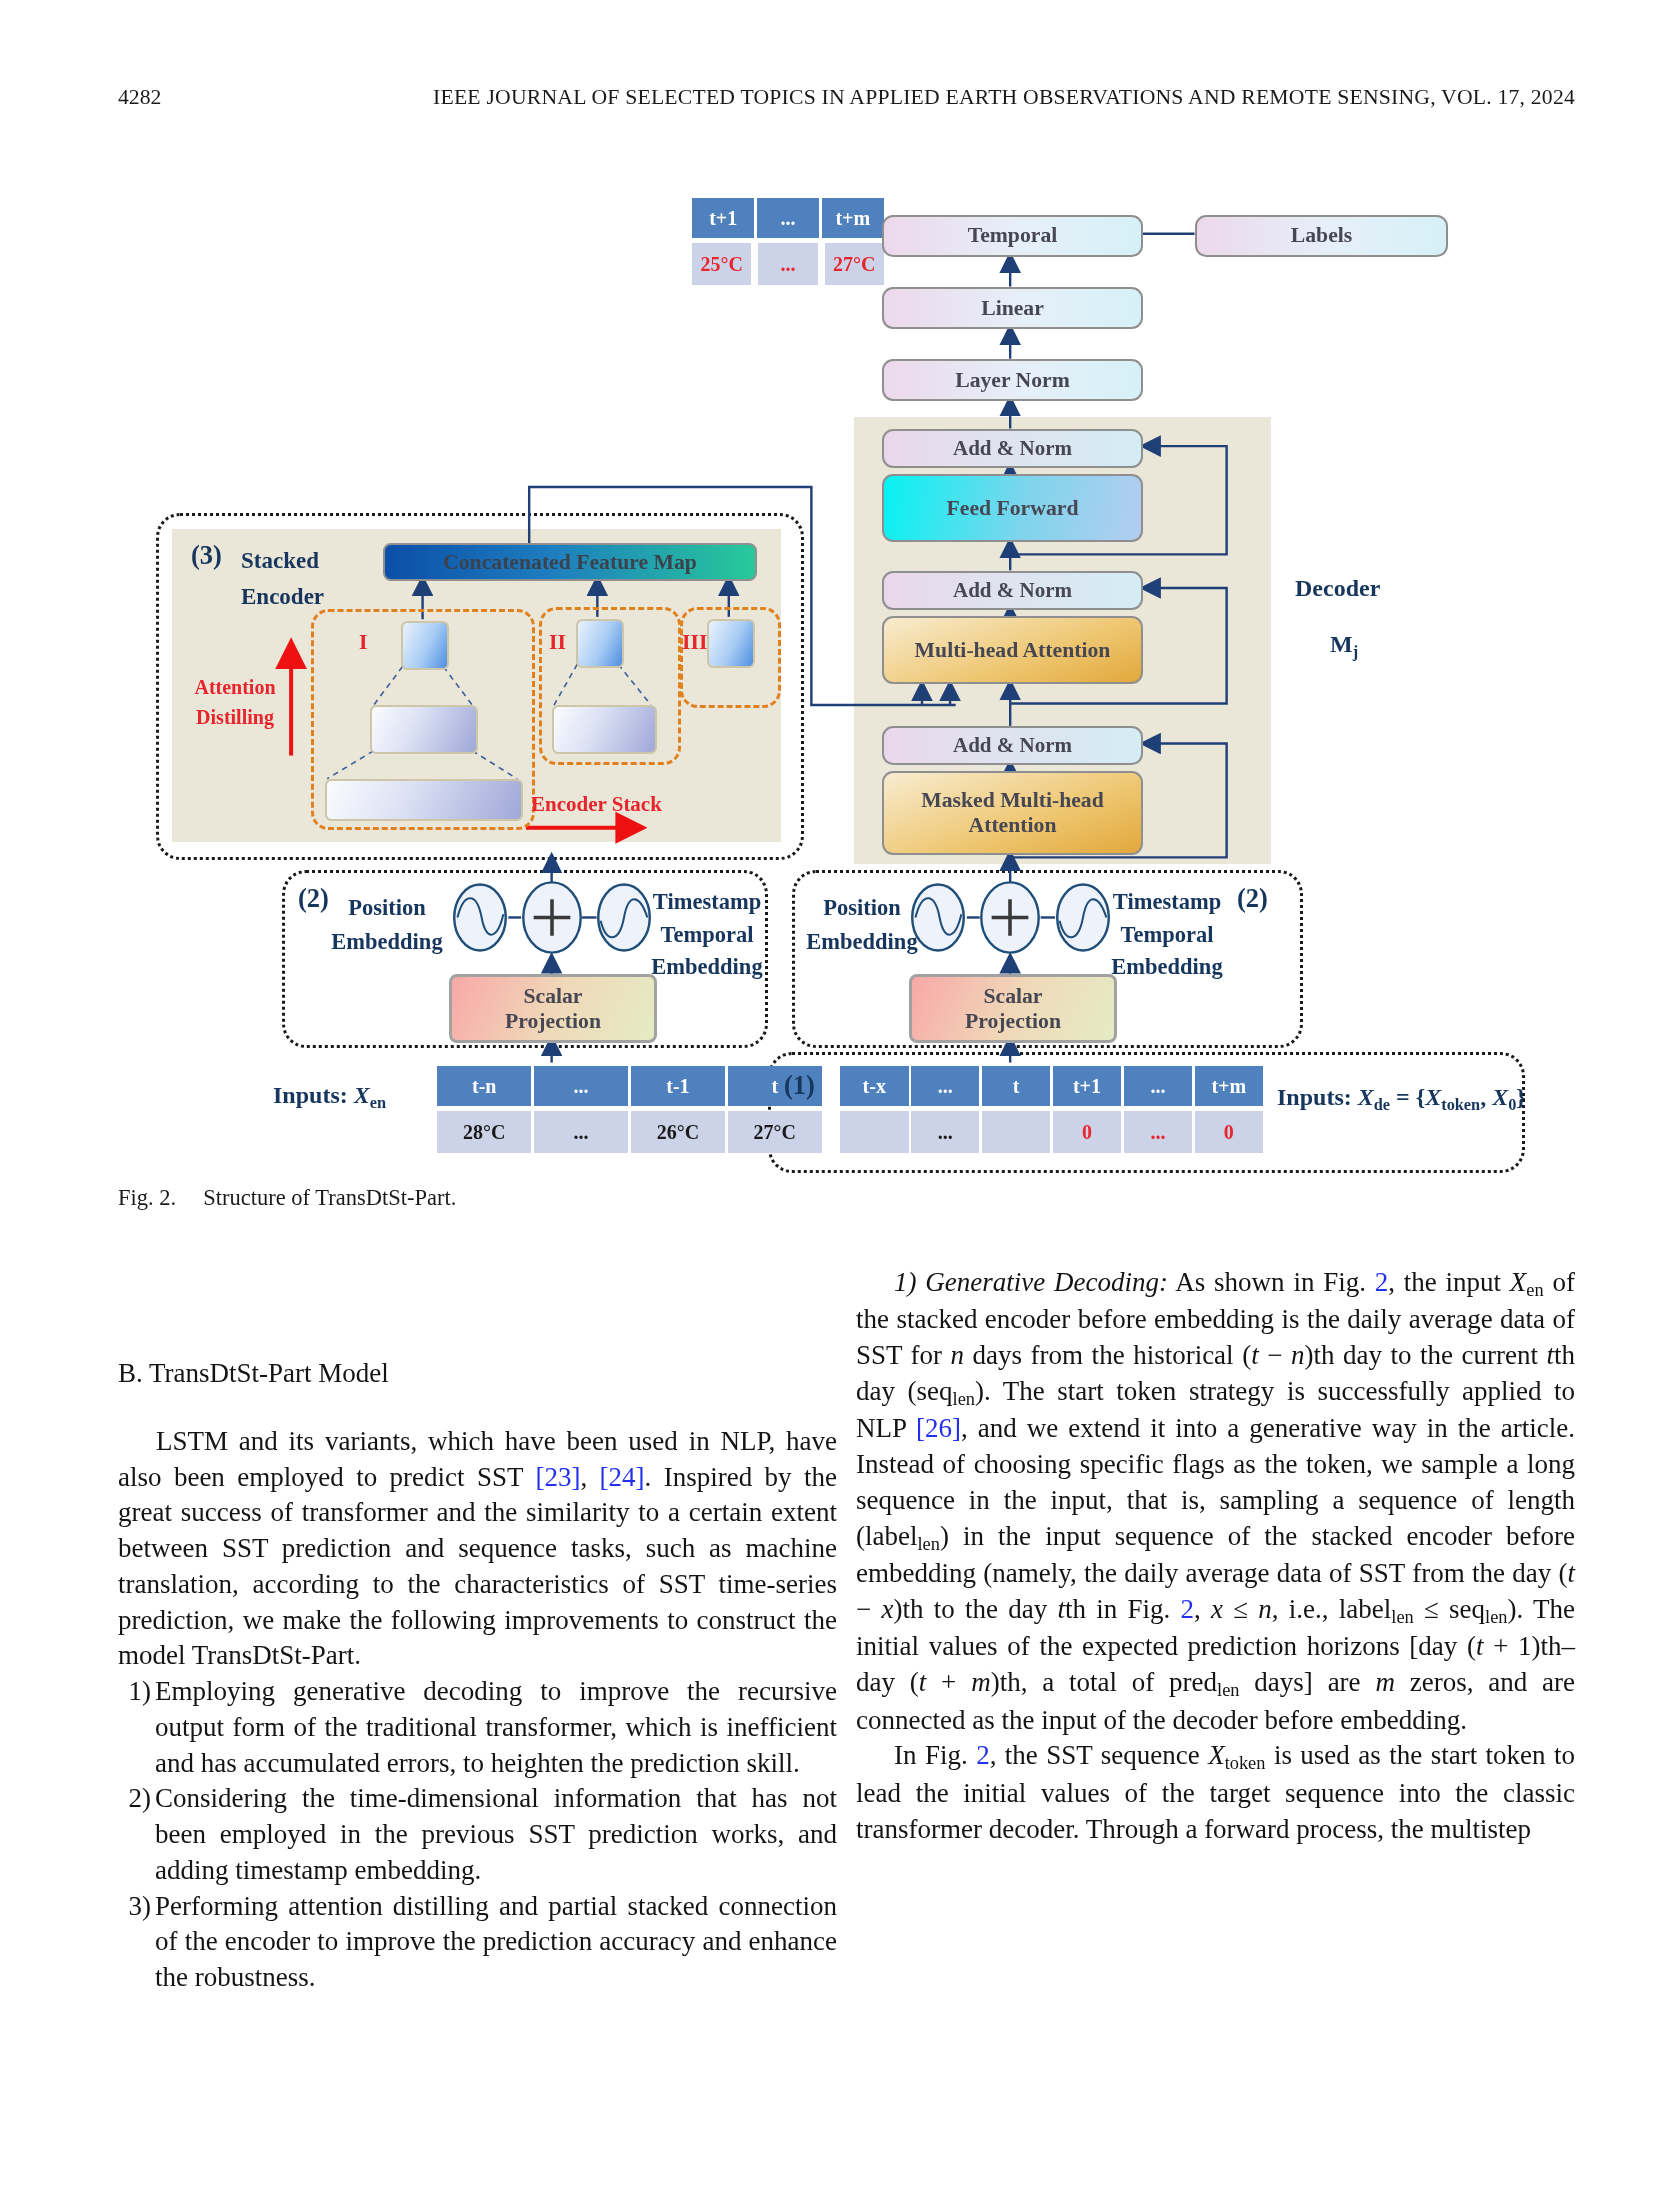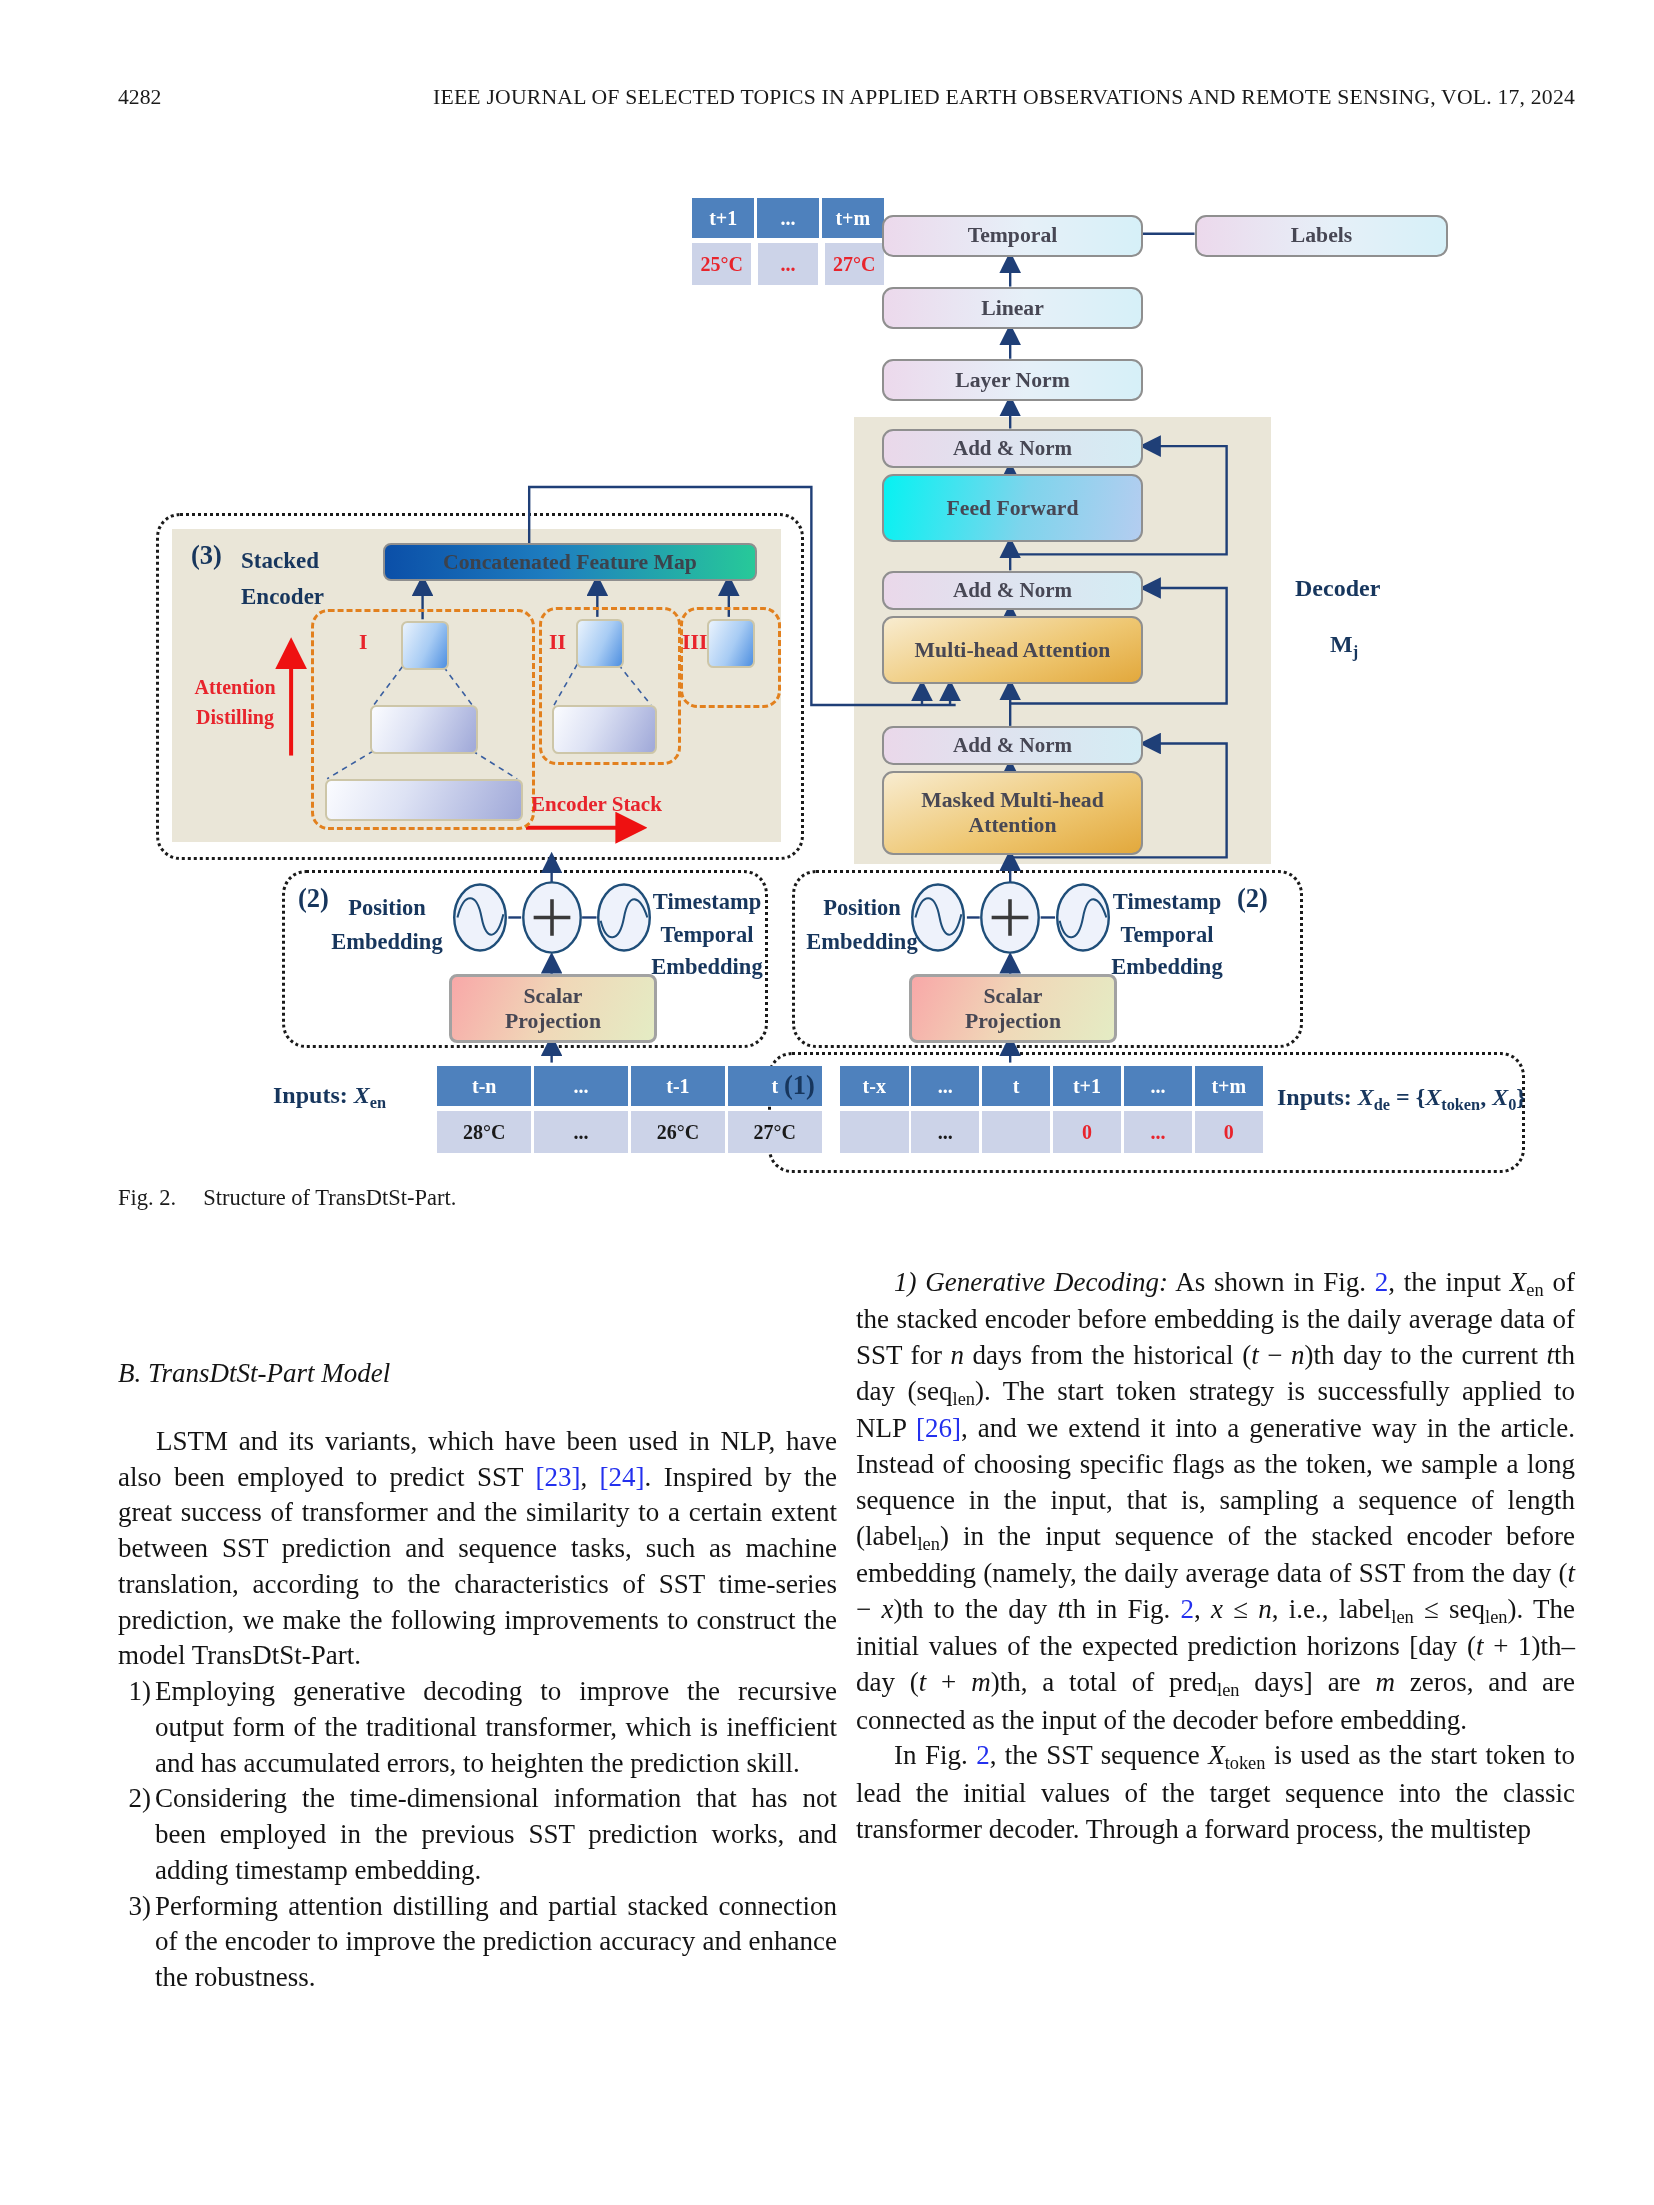--- a/index.html
+++ b/index.html
@@ -46,21 +46,21 @@
   .caption .cap-gap{display:inline-block;width:27px;}
 
   
   .col{position:absolute;top:1265px;width:719px;font-size:27px;line-height:1.325;
        text-align:justify;color:#141414;}
   .col-left{left:118px;}
   .col-right{left:856px;}
   .para{margin:0;}
   .para.ind{text-indent:38px;}
   .col p + p{margin-top:0;}
-  .sec{margin:91px 0 32px 0;font-size:27px;font-weight:normal;font-style:italic;}
+  .sec{margin:91px 0 32px 0;font-size:27px;font-weight:normal;}
   .li{position:relative;padding-left:37px;margin:0;}
   .li-label{position:absolute;left:10.4px;top:0;}
   .li-text{display:block;}
   .i{font-style:italic;}
   .sub{font-size:68%;vertical-align:-0.28em;}
   .ref{color:#2330ee;}
 </style>
 </head>
 <body>
 

